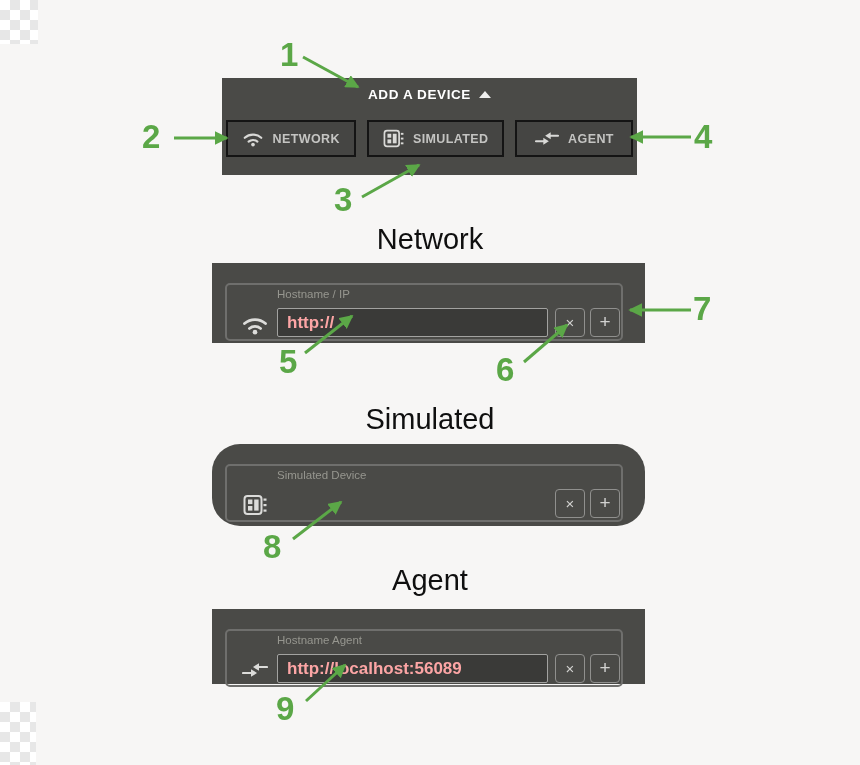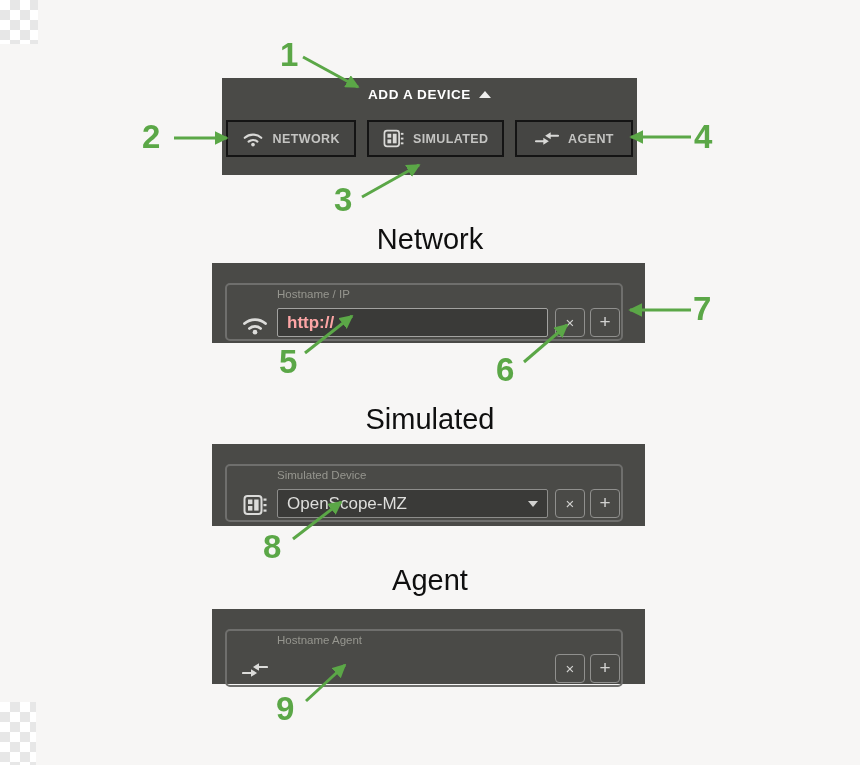--- a/index.html
+++ b/index.html
@@ -15,21 +15,21 @@
     background-size:20px 20px;
   }
   .checker.tl{left:0;top:0;width:38px;height:44px;}
   .checker.bl{left:0;top:702px;width:36px;height:63px;}
 
   
   .panel{position:absolute;background:#4a4a47;}
   .panel.add-device{left:222px;top:78px;width:415px;height:97px;}
   .panel.row-panel{left:212px;width:433px;}
   .panel.network{top:263px;height:80px;}
-  .panel.simulated{top:444px;height:82px;}
+  .panel.simulated{top:444px;height:82px;border-radius:28px;}
   .panel.agent{top:609px;height:75px;}
 
   .add-header{
     position:absolute;top:9px;left:0;right:0;
     display:flex;justify-content:center;align-items:center;gap:8px;
     color:#ffffff;font-size:13.5px;font-weight:700;letter-spacing:.6px;
   }
   .caret-up{width:0;height:0;border-left:6px solid transparent;
     border-right:6px solid transparent;border-bottom:7px solid #efefee;}
   .caret-down{width:0;height:0;border-left:5px solid transparent;
@@ -179,42 +179,39 @@
         <rect x="1.5" y="2" width="17" height="18" rx="3" stroke="#dcdcda" stroke-width="2"></rect>
         <rect x="5" y="5.5" width="4.4" height="4.6" fill="#dcdcda"></rect>
         <rect x="5" y="12" width="4.4" height="4.6" fill="#dcdcda"></rect>
         <rect x="11.2" y="5.5" width="4.4" height="11.1" fill="#dcdcda"></rect>
         <rect x="20.5" y="4.5" width="3" height="2.2" fill="#dcdcda"></rect>
         <rect x="20.5" y="10" width="3" height="2.2" fill="#dcdcda"></rect>
         <rect x="20.5" y="15.5" width="3" height="2.2" fill="#dcdcda"></rect>
       </svg>
     </div>
     <div class="field-label">Simulated Device</div>
-    <div class="select-box">
-      <span>OpenScope-MZ</span>
-      <span class="caret-down"></span>
-    </div>
     <button class="sq-btn close">×</button>
     <button class="sq-btn add">+</button>
   </div>
 </div>
 
 <div class="section-title title-agent">Agent</div>
 
 <div class="panel row-panel agent">
   <div class="inner">
     <div class="panel-icon">
       <svg width="26" height="16" viewBox="0 0 26 16" fill="none">
         <path d="M1 11 H10" stroke="#dcdcda" stroke-width="2.2" stroke-linecap="round"></path>
         <path d="M9 7.2 L15 11 L9 14.8 Z" fill="#dcdcda"></path>
         <path d="M25 5 H16" stroke="#dcdcda" stroke-width="2.2" stroke-linecap="round"></path>
         <path d="M17 1.2 L11 5 L17 8.8 Z" fill="#dcdcda"></path>
       </svg>
     </div>
     <div class="field-label">Hostname Agent</div>
+    <input class="text-input" type="text" value="http://localhost:56089" style="">
     <button class="sq-btn close">×</button>
     <button class="sq-btn add">+</button>
   </div>
 </div>
 
 <div class="ann ann-1">1</div>
 <div class="ann ann-2">2</div>
 <div class="ann ann-3">3</div>
 <div class="ann ann-4">4</div>
 <div class="ann ann-5">5</div>

